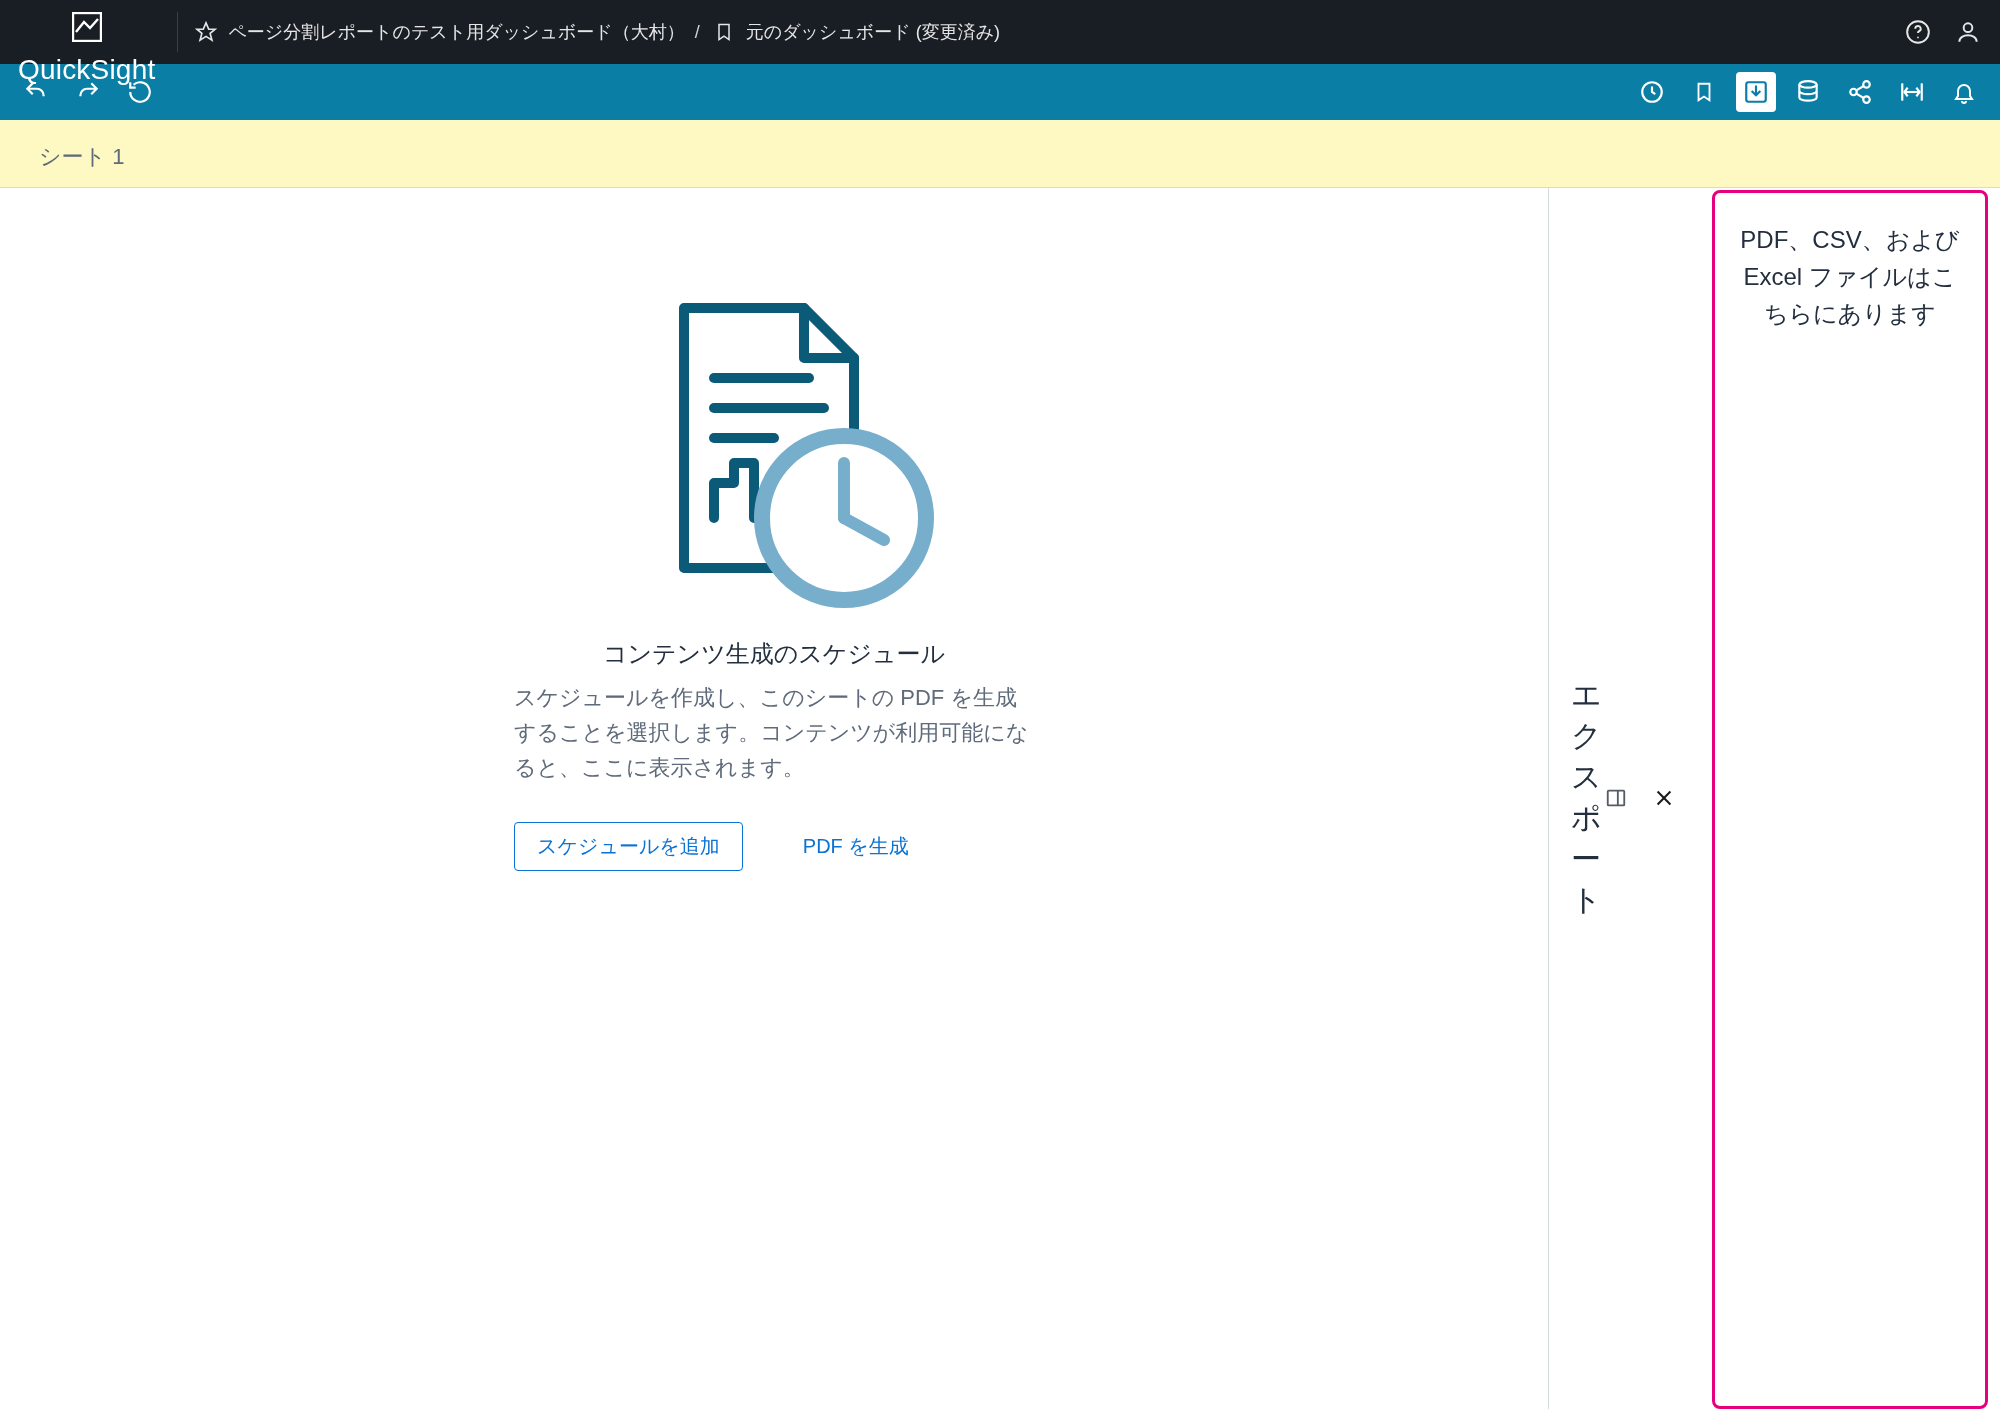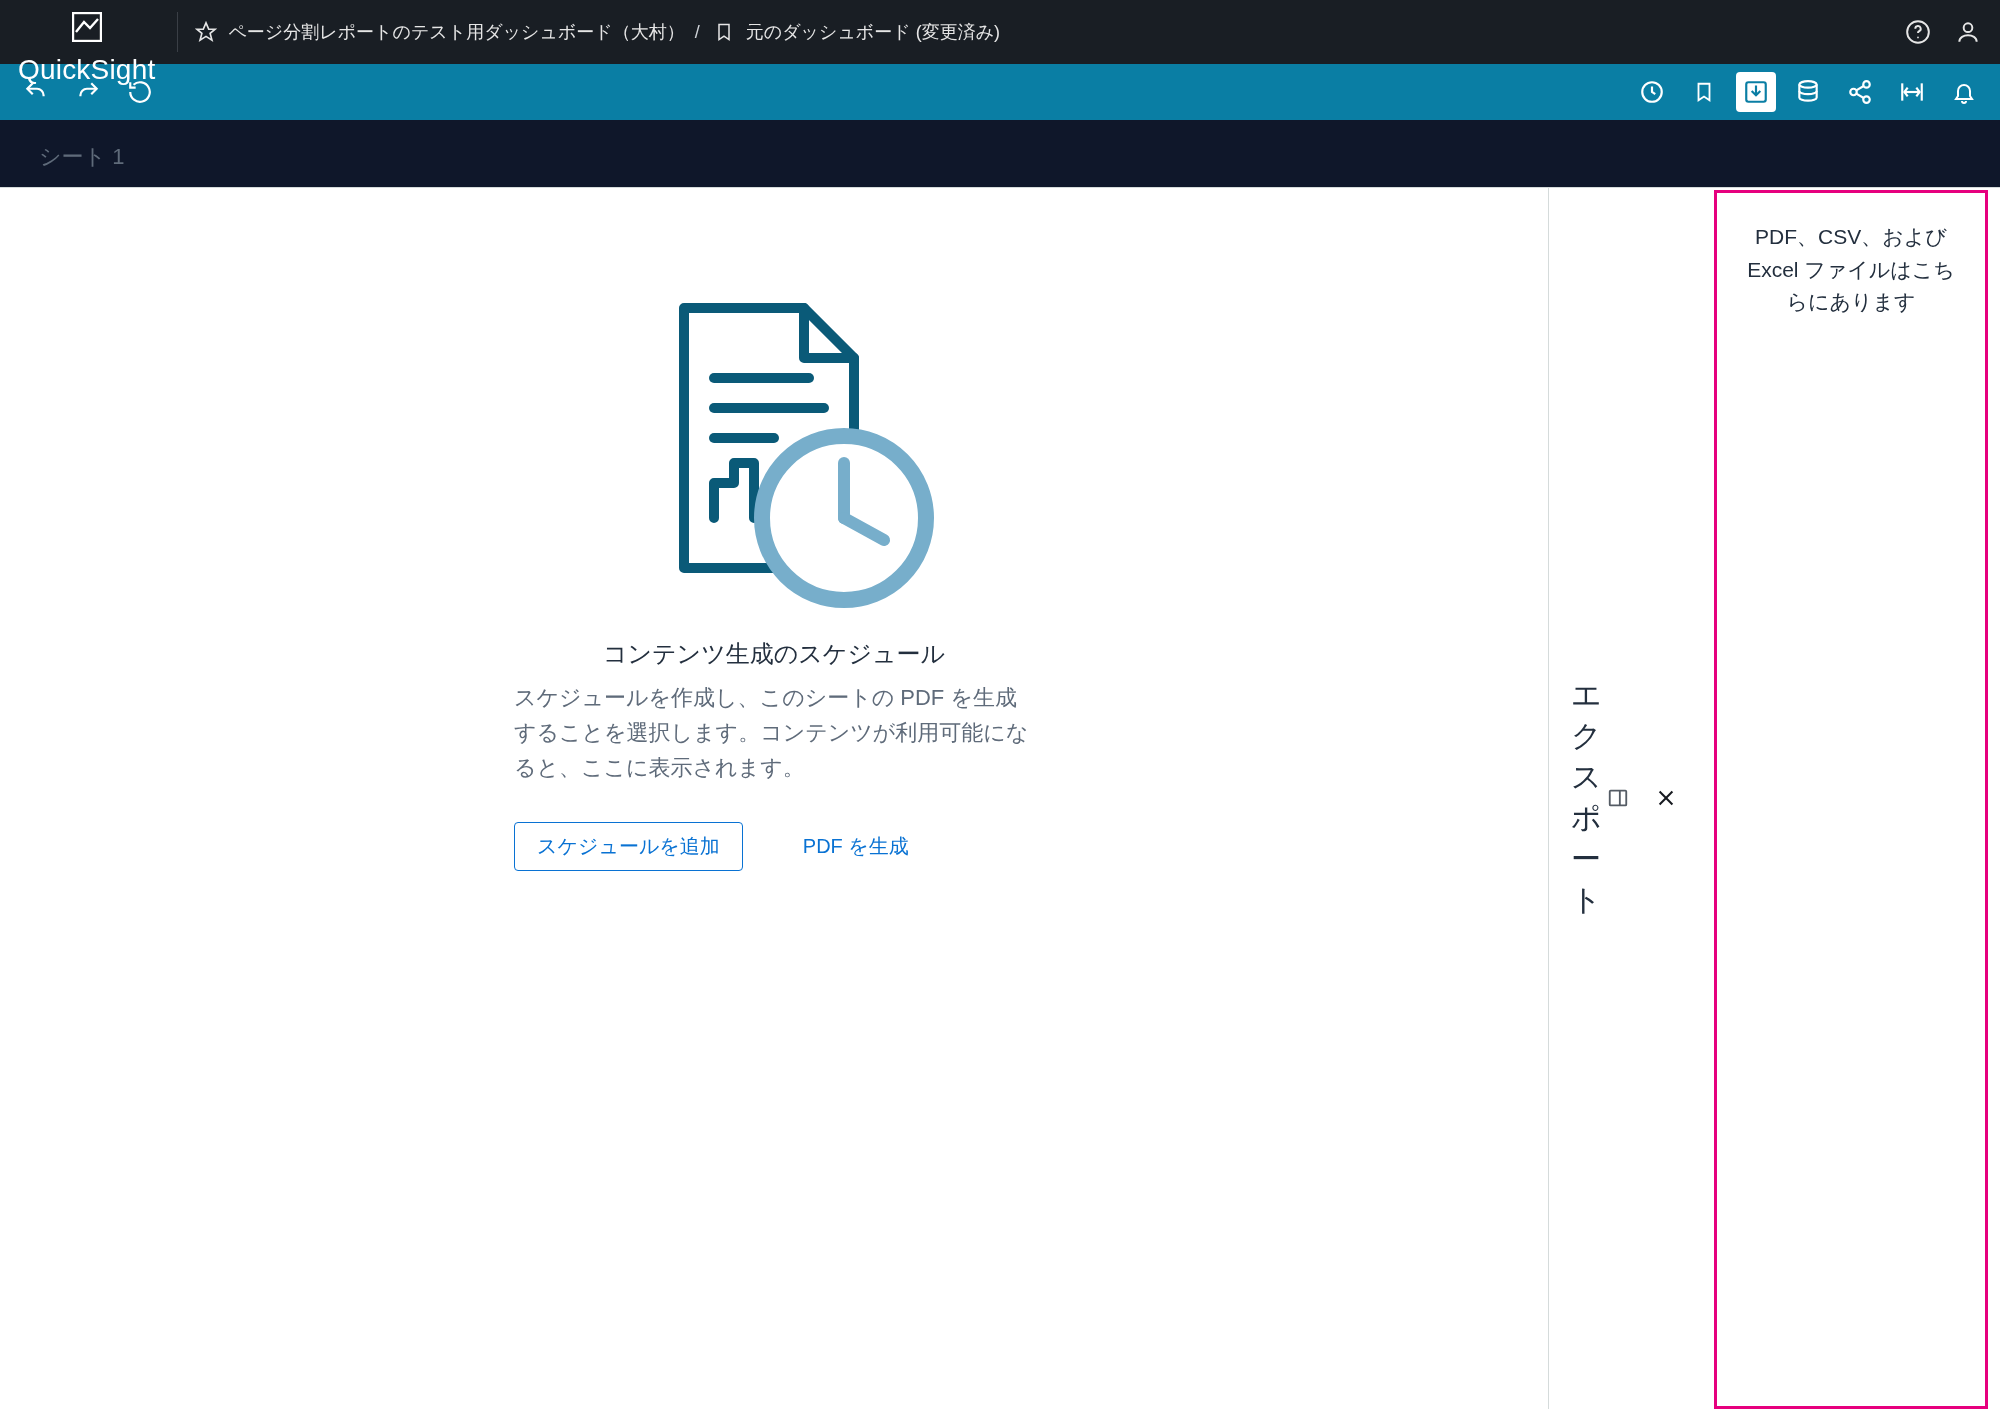--- a/index.html
+++ b/index.html
@@ -92,21 +92,21 @@
       cursor: pointer;
     }
     .tb-icon.active {
       background: #fff;
       color: #0a7ea4;
     }
 
     
     .tabs-row {
       height: 68px;
-      background: #0f172a;
+      background: #fef9c3;
       border-bottom: 1px solid #d5dbdb;
       display: flex;
       align-items: flex-end;
       padding: 0 14px;
     }
     .tab {
       padding: 14px 24px 16px;
       font-size: 22px;
       color: #5f6b7a;
       border: 1px solid transparent;
@@ -146,24 +146,24 @@
       align-items: center;
       justify-content: space-between;
       padding: 16px 22px 18px 22px;
     }
     .side-title { font-size: 30px; }
     .side-actions { display:flex; gap: 20px; align-items:center; }
 
     .side-card {
       margin: 2px 12px 0 12px;
       border: 3px solid #e6007e;
-      border-radius: 0;
+      border-radius: 8px;
       padding: 28px 22px;
       text-align: center;
-      font-size: 21px;
+      font-size: 24px;
       line-height: 1.55;
     }
 
     
     .empty-state {
       max-width: 520px;
       margin: 0 auto;
       text-align: left;
     }
     .empty-illustration {

